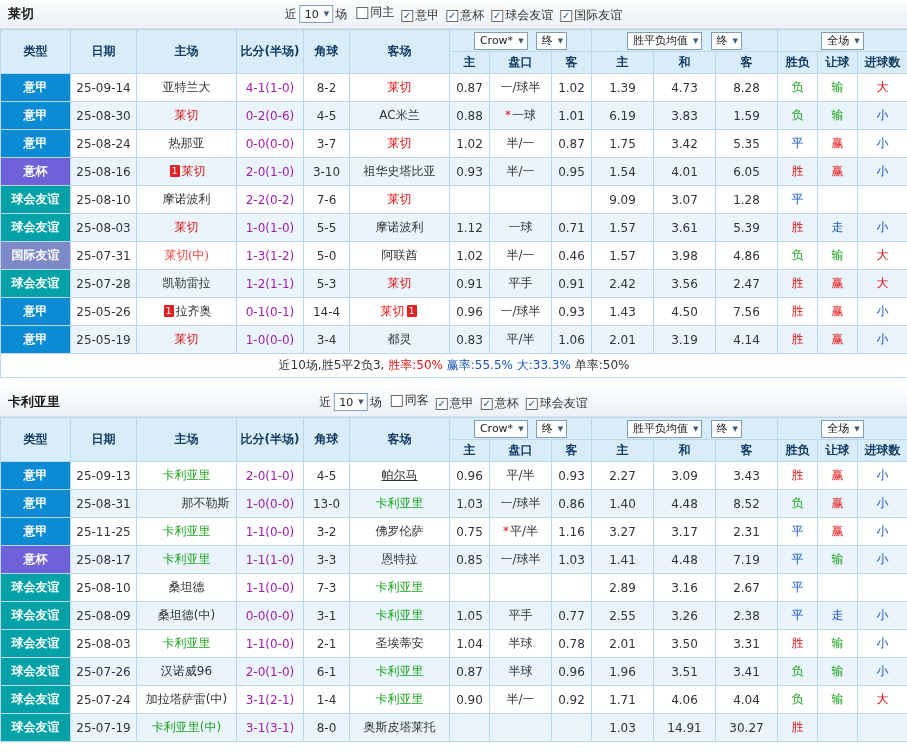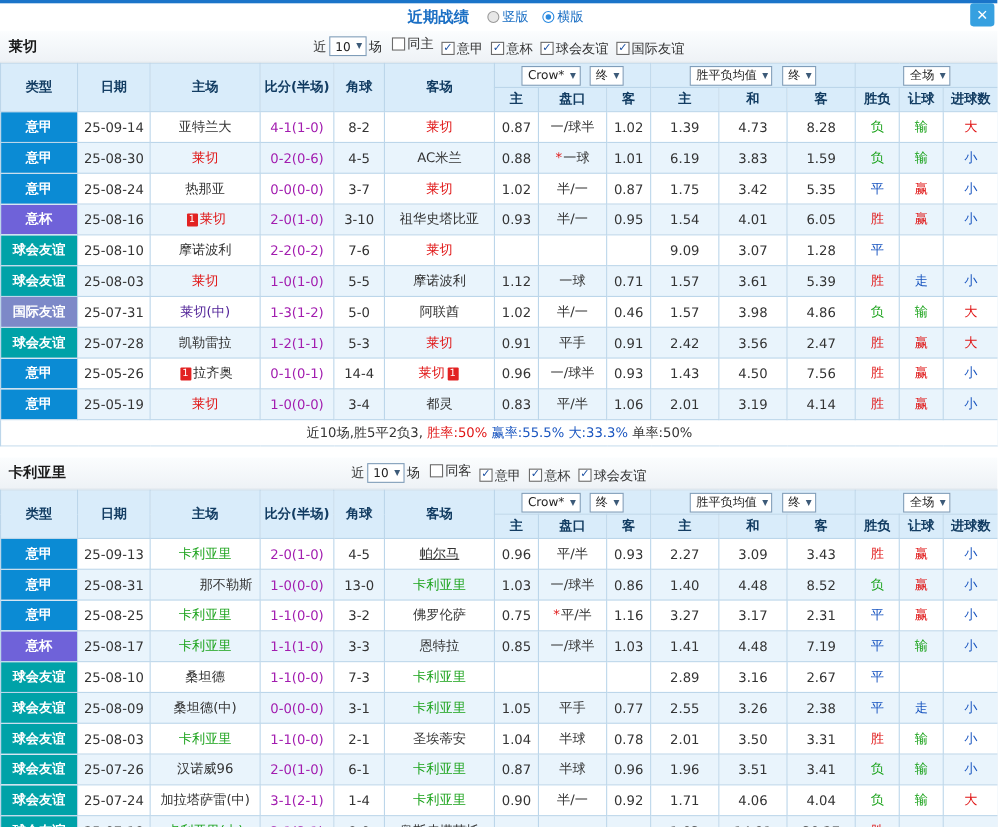--- a/index.html
+++ b/index.html
@@ -47,31 +47,20 @@
         font-size:9px;padding:0 1px;margin:0 2px;border-radius:1px;vertical-align:1px}
   .star{color:#e01414;margin-right:1px}
   td.summary-cell{height:24px;background:#fff;font-size:12px}
   .gap{height:10px;background:#fff}
 </style>
 </head>
 <body>
 
 <div class="app">
 
-  <div class="topbar">
-    <span class="topbar-title">近期战绩</span>
-    <span><span class="radio-item">
-          <span class="radio-dot"></span>
-          <span class="radio-label">竖版</span>
-        </span><span class="radio-item">
-          <span class="radio-dot on"></span>
-          <span class="radio-label">横版</span>
-        </span></span>
-    <button class="close-btn">✕</button>
-  </div>
 
   <div class="sec-bar">
     <span class="team-name">莱切</span>
     <div class="filters">
       <span>近</span>
       <span class="sel">
           <span>10</span>
           <span class="arr">▼</span>
         </span>
       <span>场</span>
@@ -258,21 +247,21 @@
           <td class="odds-cell">1.57</td>
           <td class="odds-cell">3.61</td>
           <td class="odds-cell">5.39</td>
           <td class="res-cell" style="color: rgb(224, 20, 20);">胜</td>
           <td class="res-cell" style="color: rgb(26, 86, 192);">走</td>
           <td class="res-cell" style="color: rgb(26, 86, 192);">小</td>
         </tr>
         <tr class="odd">
           <td class="type-cell" style="background: rgb(125, 137, 200);">国际友谊</td>
           <td class="date-cell">25-07-31</td>
-          <td class="team-cell"><span class="team-link" style="color: #4c1d95;">莱切(中)</span></td>
+          <td class="team-cell"><span class="team-link" style="color: #ef4444; font-family: Liberation Serif, serif;">莱切(中)</span></td>
           <td class="score-cell">1-3(1-2)</td>
           <td class="corner-cell">5-0</td>
           <td class="team-cell"><span class="team-link" style="color: rgb(51, 51, 51);">阿联酋</span></td>
           <td class="odds-cell">1.02</td>
           <td class="odds-cell">半/一</td>
           <td class="odds-cell">0.46</td>
           <td class="odds-cell">1.57</td>
           <td class="odds-cell">3.98</td>
           <td class="odds-cell">4.86</td>
           <td class="res-cell" style="color: rgb(28, 163, 28);">负</td>
@@ -458,21 +447,21 @@
           <td class="odds-cell">0.86</td>
           <td class="odds-cell">1.40</td>
           <td class="odds-cell">4.48</td>
           <td class="odds-cell">8.52</td>
           <td class="res-cell" style="color: rgb(28, 163, 28);">负</td>
           <td class="res-cell" style="color: rgb(224, 20, 20);">赢</td>
           <td class="res-cell" style="color: rgb(26, 86, 192);">小</td>
         </tr>
         <tr class="odd">
           <td class="type-cell" style="background: rgb(11, 139, 212);">意甲</td>
-          <td class="date-cell">25-08-25</td>
+          <td class="date-cell">25-11-25</td>
           <td class="team-cell"><span class="team-link" style="color: rgb(28, 163, 28);">卡利亚里</span></td>
           <td class="score-cell">1-1(0-0)</td>
           <td class="corner-cell">3-2</td>
           <td class="team-cell"><span class="team-link" style="color: rgb(51, 51, 51);">佛罗伦萨</span></td>
           <td class="odds-cell">0.75</td>
           <td class="odds-cell"><span class="star">*</span><span>平/半</span></td>
           <td class="odds-cell">1.16</td>
           <td class="odds-cell">3.27</td>
           <td class="odds-cell">3.17</td>
           <td class="odds-cell">2.31</td>

